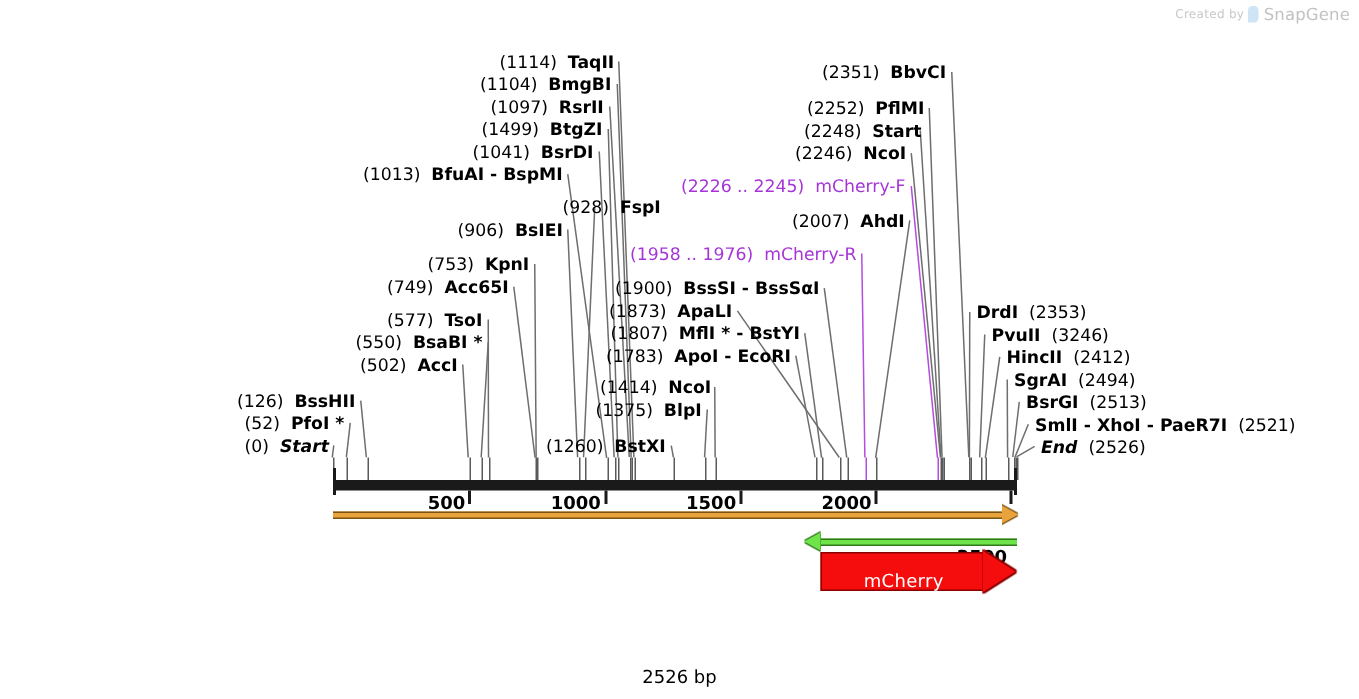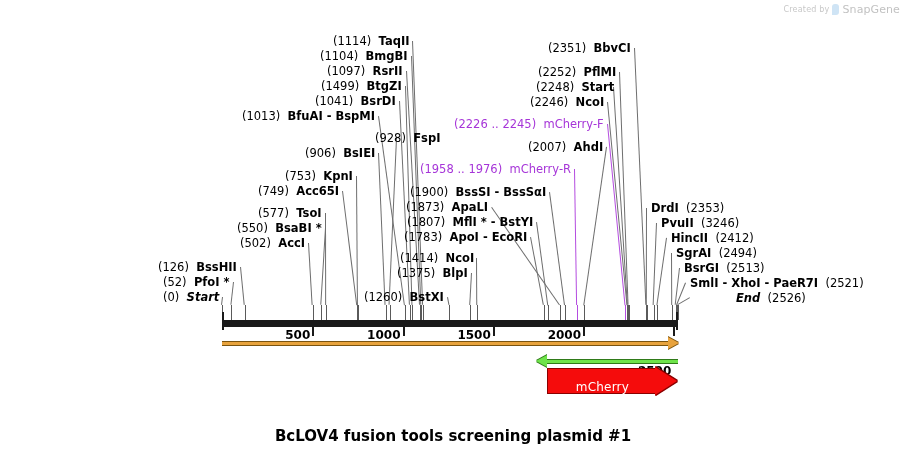--- a/index.html
+++ b/index.html
@@ -161,21 +161,21 @@
       <div class="lbl" style="left: 536px; top: 81px;"><span class="pos">(2248)</span>&nbsp;&nbsp;<span class="enz">Start</span></div>
       <div class="lbl" style="left: 530px; top: 96px;"><span class="pos">(2246)</span>&nbsp;&nbsp;<span class="enz">NcoI</span></div>
       <div class="lbl purple" style="left: 454px; top: 118px;"><span class="pos">(2226 .. 2245)</span>&nbsp;&nbsp;<span class="enz">mCherry-F</span></div>
       <div class="lbl purple" style="left: 420px; top: 163px;"><span class="pos">(1958 .. 1976)</span>&nbsp;&nbsp;<span class="enz">mCherry-R</span></div>
       <div class="lbl right" style="left: 651px; top: 202px;"><span class="enz">DrdI</span>&nbsp;&nbsp;<span class="pos">(2353)</span></div>
       <div class="lbl right" style="left: 661px; top: 217px;"><span class="enz">PvuII</span>&nbsp;&nbsp;<span class="pos">(3246)</span></div>
       <div class="lbl right" style="left: 671px; top: 232px;"><span class="enz">HincII</span>&nbsp;&nbsp;<span class="pos">(2412)</span></div>
       <div class="lbl right" style="left: 676px; top: 247px;"><span class="enz">SgrAI</span>&nbsp;&nbsp;<span class="pos">(2494)</span></div>
       <div class="lbl right" style="left: 684px; top: 262px;"><span class="enz">BsrGI</span>&nbsp;&nbsp;<span class="pos">(2513)</span></div>
       <div class="lbl right" style="left: 690px; top: 277px;"><span class="enz">SmlI - XhoI - PaeR7I</span>&nbsp;&nbsp;<span class="pos">(2521)</span></div>
-      <div class="lbl terminus right" style="left: 694px; top: 292px; margin-left: 42px;"><span class="enz">End</span>&nbsp;&nbsp;<span class="pos">(2526)</span></div>
+      <div class="lbl terminus right" style="left: 694px; top: 292px;"><span class="enz">End</span>&nbsp;&nbsp;<span class="pos">(2526)</span></div>
     </div>
 
   <div id="ruler-bar" style="left: 222px; top: 320px; width: 456px; height: 7px;"></div>
   <div id="layer-ticks">
       <div class="site-tick dark" style="left: 222px; top: 305px; height: 15px;"></div>
       <div class="site-tick dark" style="left: 231.387px; top: 305px; height: 15px;"></div>
       <div class="site-tick dark" style="left: 244.746px; top: 305px; height: 15px;"></div>
       <div class="site-tick dark" style="left: 312.622px; top: 305px; height: 15px;"></div>
       <div class="site-tick dark" style="left: 321.287px; top: 305px; height: 15px;"></div>
       <div class="site-tick dark" style="left: 326.162px; top: 305px; height: 15px;"></div>
@@ -229,14 +229,14 @@
       <div id="orange-shaft" style="position: absolute; left: 222px; top: 341px; width: 446px; height: 3px;"></div>
       <div style="position: absolute; width: 0px; height: 0px; top: 337px; border-top: 6.5px solid transparent; border-bottom: 6.5px solid transparent; left: 668px; border-left: 11px solid rgb(232, 163, 61); filter: drop-shadow(rgb(122, 84, 16) 0px 1px 0px) drop-shadow(rgb(122, 84, 16) 0px -1px 0px);"></div>
       <div id="green-shaft" style="position: absolute; left: 546.109px; top: 359px; width: 131.891px; height: 3px;"></div>
       <div style="position: absolute; width: 0px; height: 0px; top: 355px; border-top: 6.5px solid transparent; border-bottom: 6.5px solid transparent; left: 536.109px; border-right: 11px solid rgb(110, 227, 74); filter: drop-shadow(rgb(47, 122, 25) 0px 1px 0px) drop-shadow(rgb(47, 122, 25) 0px -1px 0px);"></div>
       <div id="mcherry-box" style="left: 546.941px; top: 368px; width: 109.059px; height: 24px;">
         <span class="mc-label">mCherry</span>
       </div>
       <div id="mcherry-head" style="left: 655px; top: 367px;"></div>
     </div>
 
-  <div id="plasmid-title" style="top: 427px;">BcLOV4 fusion tools screening plasmid #1</div>
+  <div id="plasmid-size" style="top: 444px;">2526 bp</div>
 </div>
 
 </body></html>

